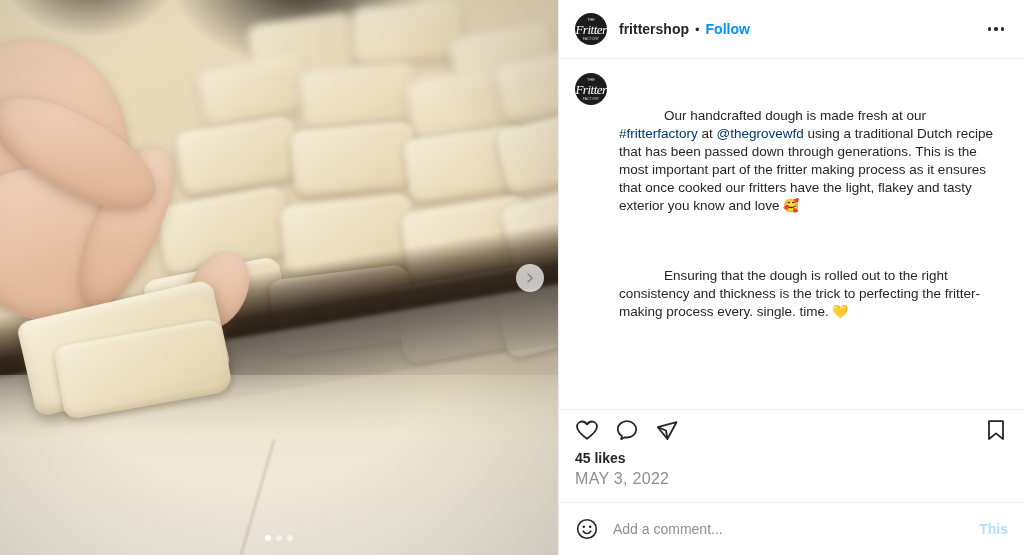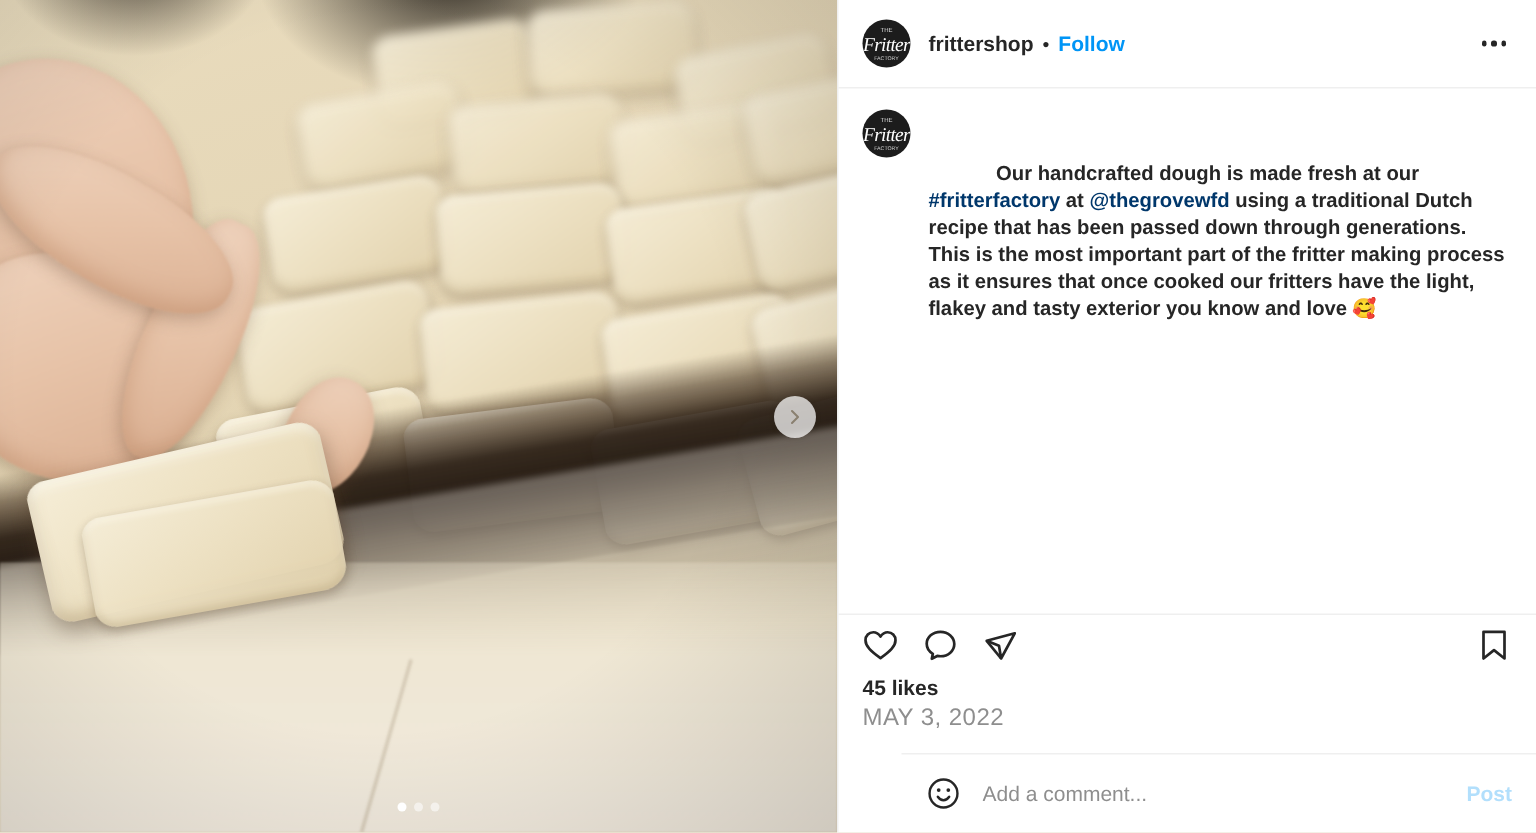--- a/index.html
+++ b/index.html
@@ -135,38 +135,38 @@
   .caption-row {
     display: flex; gap: 12px; padding: 14px 16px 10px 16px;
   }
   .caption-body { flex: 1 1 auto; min-width: 0; }
   .cap-text {
     font-size: 13.5px; line-height: 18px; color: #262626;
     word-wrap: break-word; white-space: pre-wrap;
   }
   .cap-text .u { font-weight: bold; color: #262626; }
   .cap-text .lnk { color: #00376b; }
-  .cap-para { margin-top: 16px; font-weight: bold; }
+  .cap-para { margin-top: 16px; }
 
   .actions {
     border-top: 1px solid #efefef; padding: 8px 16px 4px 16px;
     display: flex; align-items: center; gap: 16px; flex: 0 0 auto;
   }
   .act { cursor: pointer; display: flex; align-items: center; }
   .act.right { margin-left: auto; }
   .likes {
     padding: 4px 16px 0 16px; font-size: 14px; font-weight: bold; color: #262626;
   }
   .date {
     padding: 4px 16px 14px 16px; font-size: 16px; color: #8e8e8e;
     letter-spacing: .3px; text-transform: uppercase;
   }
   .add-bar {
     border-top: 1px solid #efefef; display: flex; align-items: center;
-    gap: 14px; padding: 14px 16px; flex: 0 0 auto; margin-left: 42px;
+    gap: 14px; padding: 14px 16px; flex: 0 0 auto;
   }
   .add-input {
     flex: 1 1 auto; border: none; outline: none; font-size: 14px;
     color: #262626; font-family: "Liberation Sans", sans-serif; background: transparent;
   }
   .add-input::placeholder { color: #8e8e8e; }
   .post-btn {
     color: #b2dffc; font-size: 14px; font-weight: bold; cursor: pointer;
     background: none; border: none; font-family: "Liberation Sans", sans-serif;
   }
@@ -257,20 +257,23 @@
       <div class="caption-row">
         <div class="avatar avatar-shop">
           <span class="mark-top">THE</span>
           <span class="mark">Fritter</span>
           <span class="mark-bot">FACTORY</span>
         </div>
         <div class="caption-body">
           <div class="cap-text cap-para">
             <span>Our handcrafted dough is made fresh at our </span><span class="lnk">#fritterfactory</span><span> at </span><span class="lnk">@thegrovewfd</span><span> using a traditional Dutch recipe that has been passed down through generations. This is the most important part of the fritter making process as it ensures that once cooked our fritters have the light, flakey and tasty exterior you know and love </span><span class="emoji">🥰</span>
           </div>
+          <div class="cap-text cap-para">
+            <span>Ensuring that the dough is rolled out to the right consistency and thickness is the trick to perfecting the fritter-making process every. single. time. </span><span class="emoji">💛</span>
+          </div>
 
         </div>
       </div>
 
     </div>
 
     <div class="actions">
       <span class="act">
         <svg width="24" height="24" viewBox="0 0 24 24">
           <path d="M12 20.8 C5.6 16.1 2 12.9 2 8.8 C2 5.8 4.3 3.5 7.2 3.5 C9.1 3.5 10.8 4.6 12 6.4 C13.2 4.6 14.9 3.5 16.8 3.5 C19.7 3.5 22 5.8 22 8.8 C22 12.9 18.4 16.1 12 20.8 Z" fill="none" stroke="#262626" stroke-width="1.8" stroke-linejoin="round"></path>
@@ -300,17 +303,17 @@
     <div class="add-bar">
       <span style="display:flex;">
         <svg width="24" height="24" viewBox="0 0 24 24">
           <circle cx="12" cy="12" r="9.3" fill="none" stroke="#262626" stroke-width="1.6"></circle>
           <circle cx="8.8" cy="9.7" r="1.25" fill="#262626"></circle>
           <circle cx="15.2" cy="9.7" r="1.25" fill="#262626"></circle>
           <path d="M8.2 14.2 C9.3 15.8 10.6 16.5 12 16.5 C13.4 16.5 14.7 15.8 15.8 14.2" fill="none" stroke="#262626" stroke-width="1.6" stroke-linecap="round"></path>
         </svg>
       </span>
       <input class="add-input" type="text" placeholder="Add a comment..." style="">
-      <button class="post-btn">Post</button>
+      <button class="post-btn">This</button>
     </div>
 
   </div>
 </div>
 
 </body></html>

